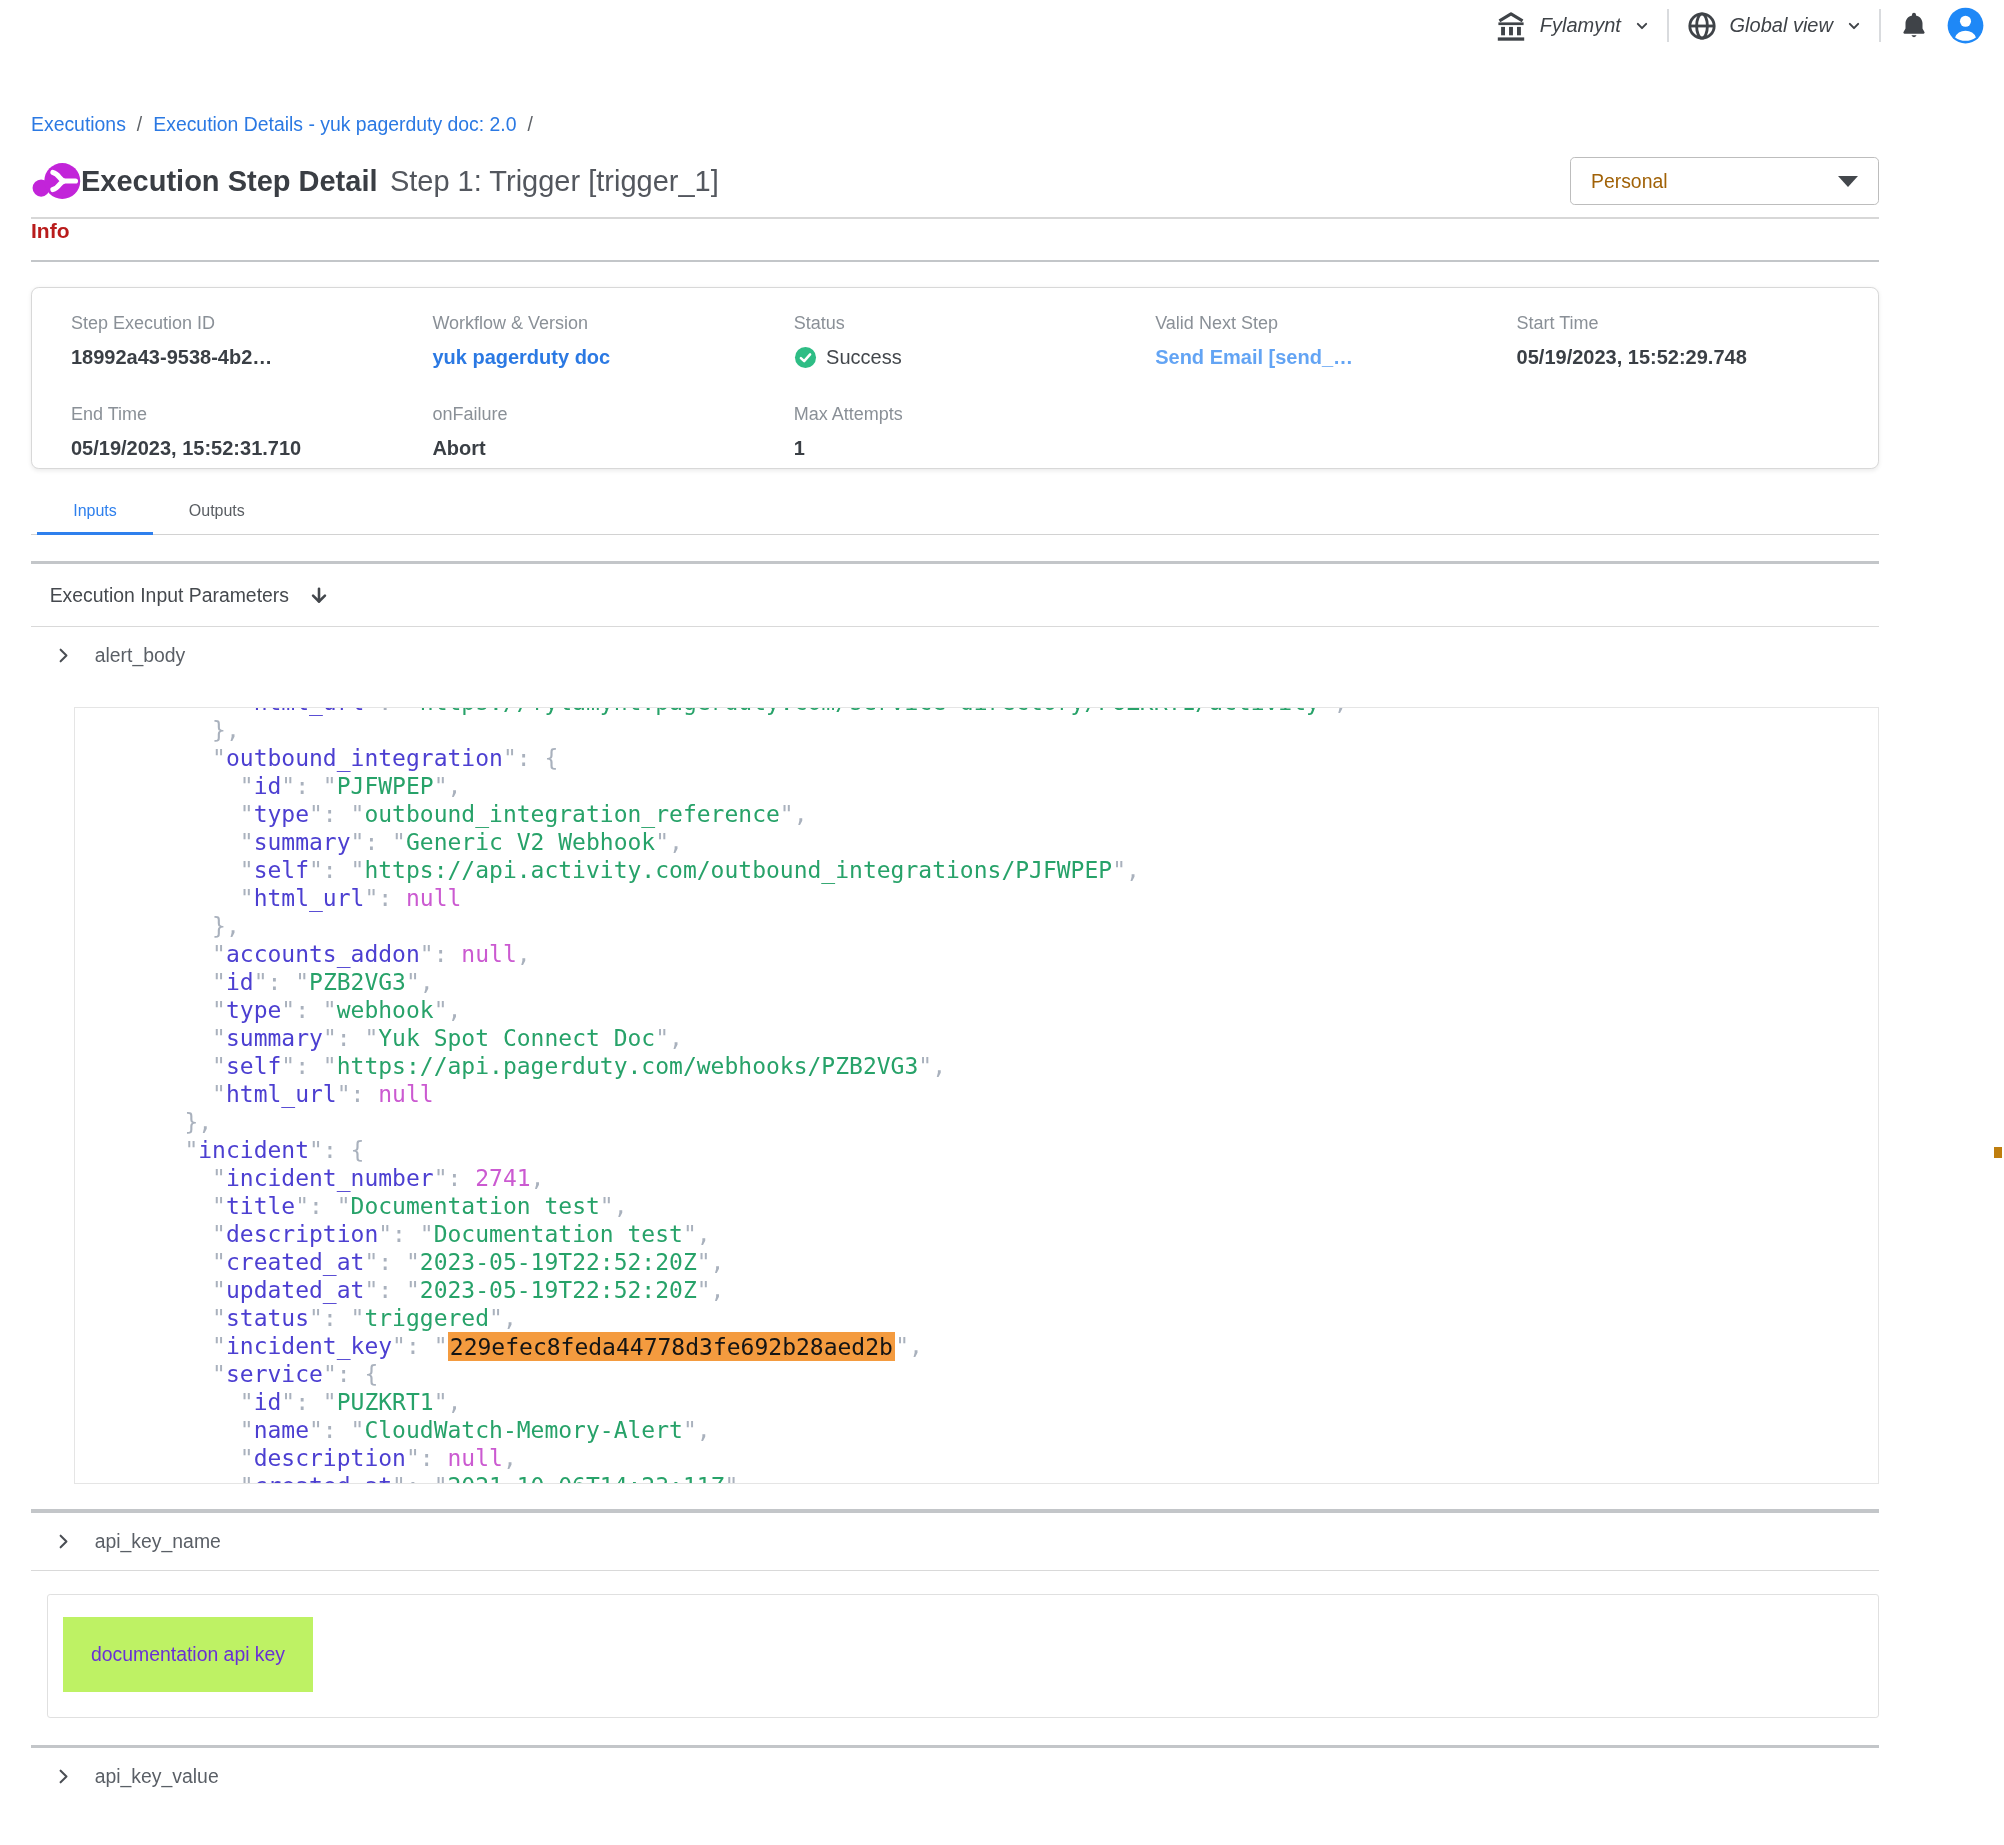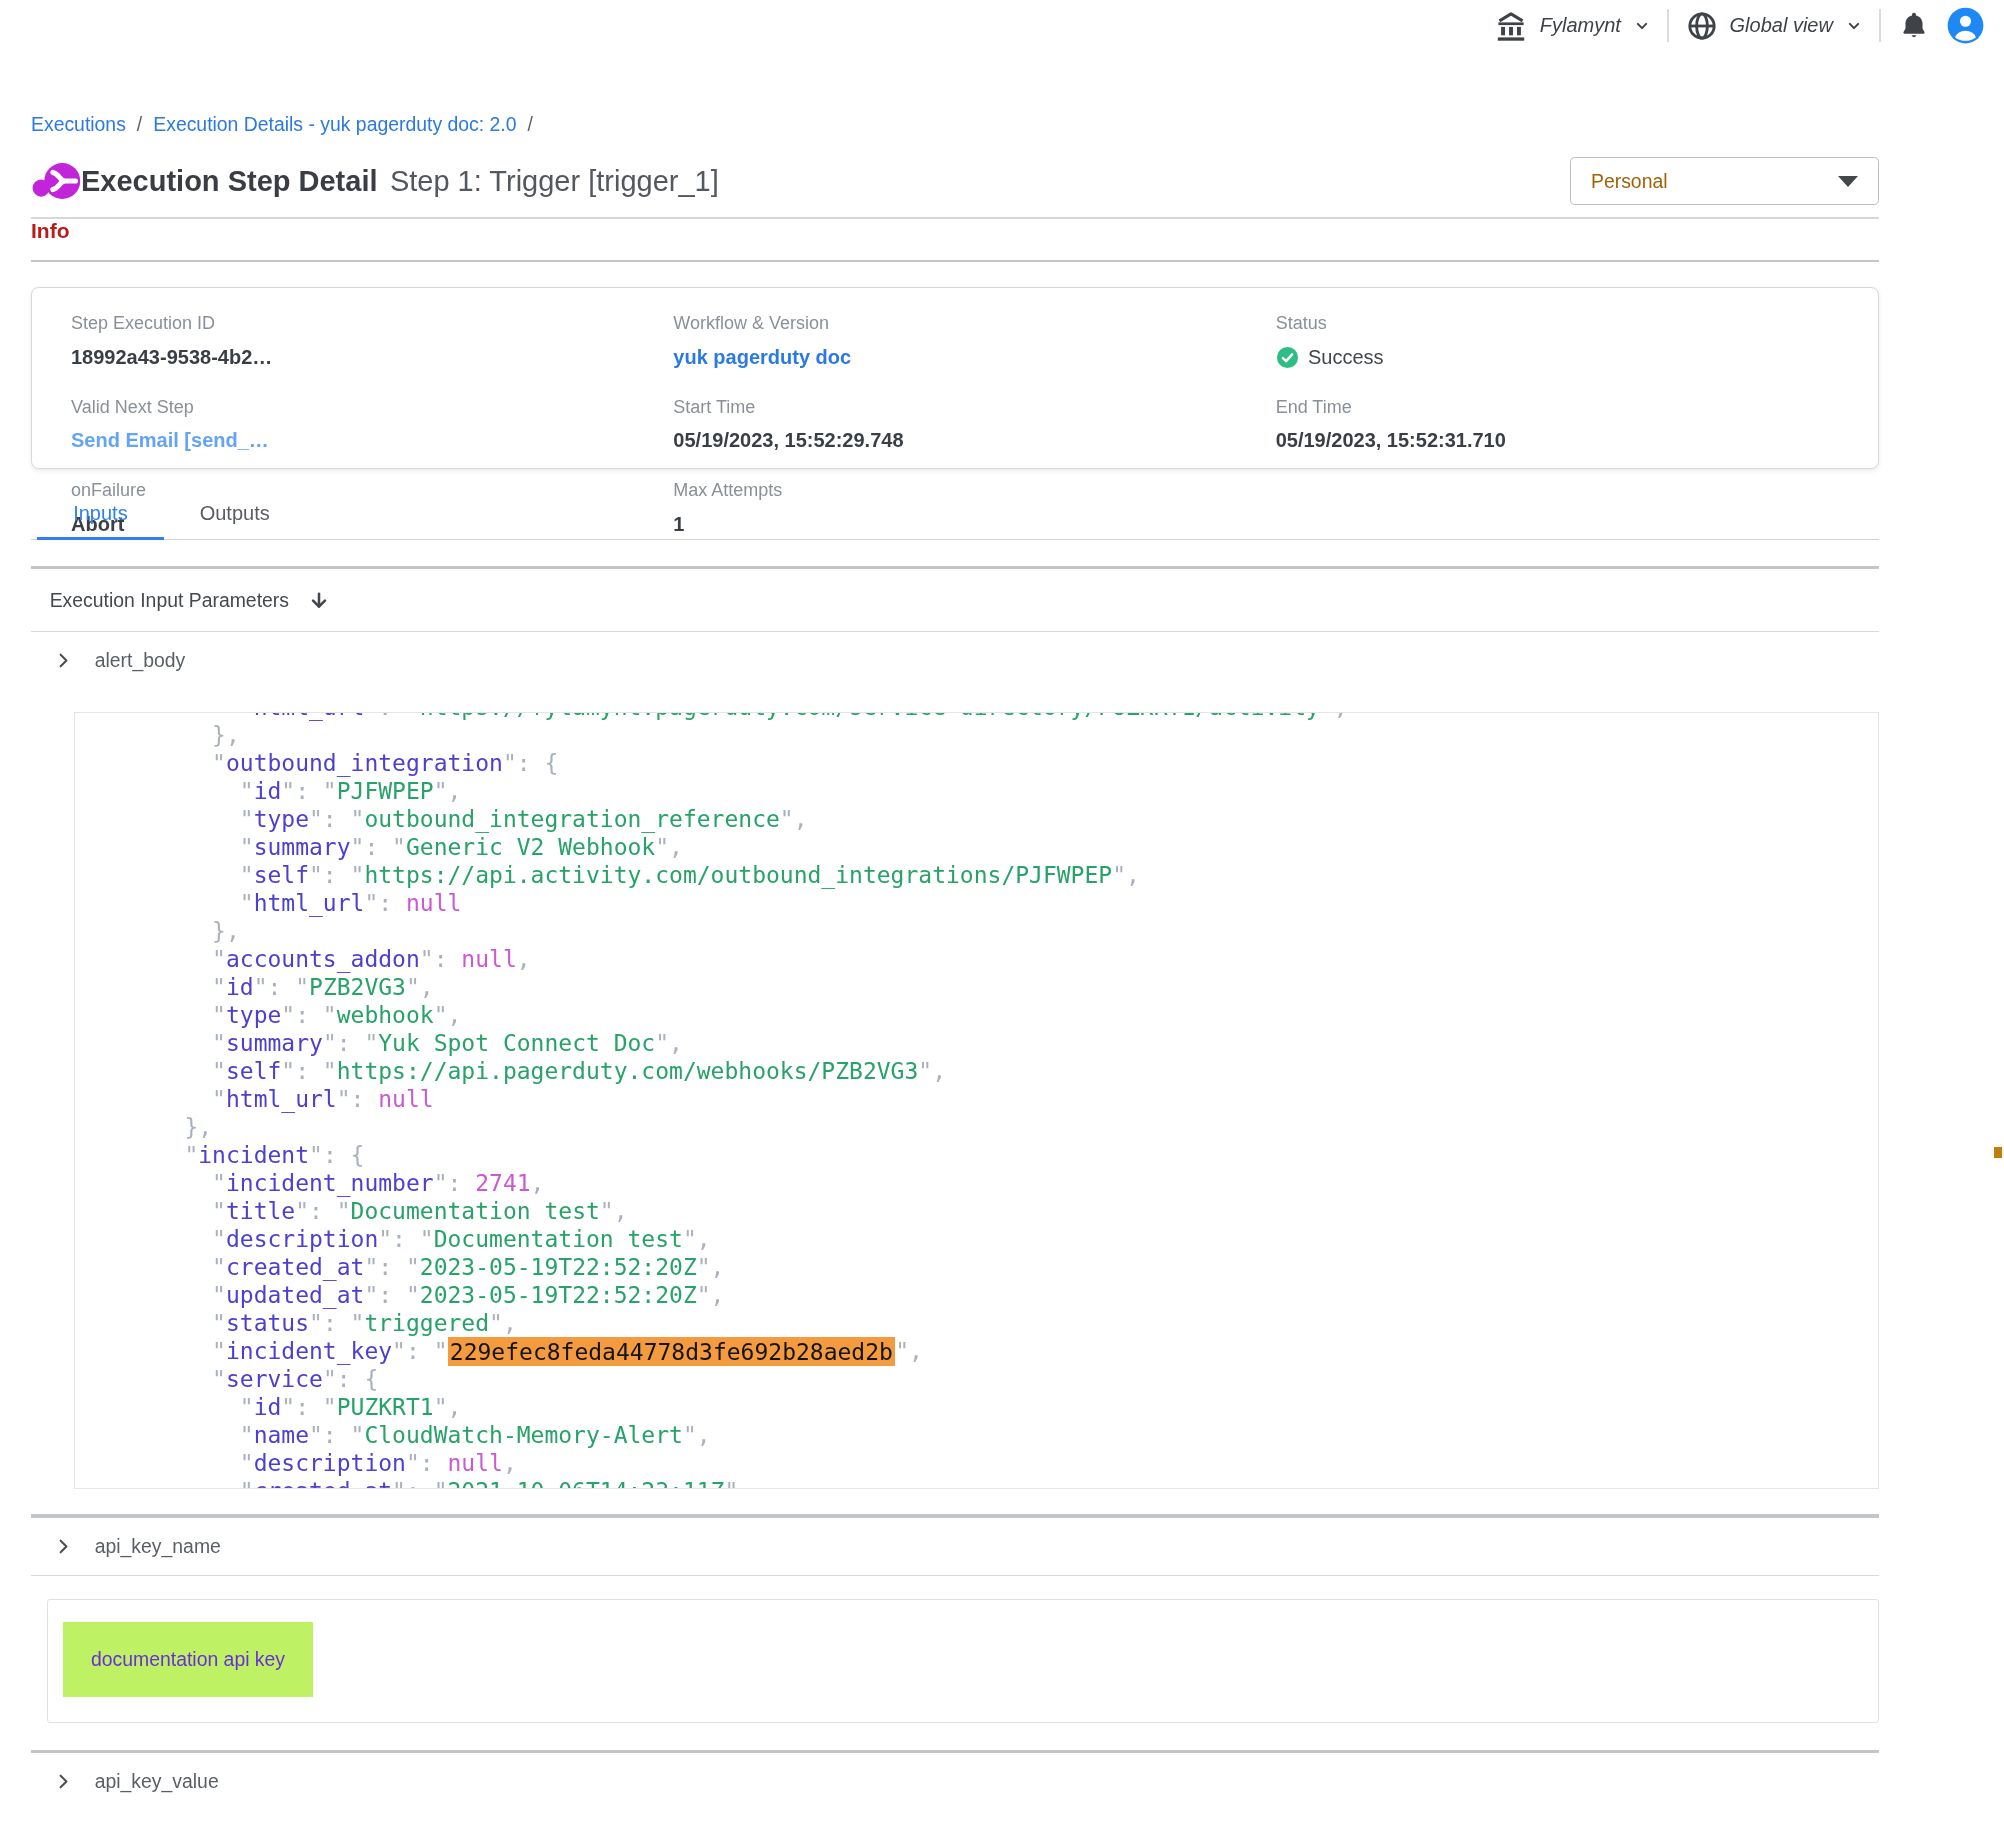--- a/index.html
+++ b/index.html
@@ -30,30 +30,30 @@
   .caret-down { margin-left:auto; width:0; height:0; border-left:10px solid transparent;
     border-right:10px solid transparent; border-top:11.7px solid #43474c; }
 
   .divider-hair { height:1.6px; background:#d7d7d7; margin-top:11px; }
   .section-heading { font-size:21px; color:#b91c1c; }
   .divider-mid { height:2.3px; background:#c3c6c9; margin-top:17px; }
 
   
   .info-card { margin-top:25px; height:182px; border:1.6px solid #d8d8d8; border-radius:7.8px;
     box-shadow:0 1.6px 4.7px rgba(0,0,0,0.08); padding:25px 0 0 39px;
-    display:grid; grid-template-columns:repeat(3,1fr); row-gap:28px; background:#fff; }
+    display:grid; grid-template-columns:repeat(5,1fr); row-gap:28px; background:#fff; }
   .field-label { font-size:18px; color:#8a9097; }
   .field-value { font-size:20px; font-weight:bold; color:#3a3f45; margin-top:11.7px; }
   .field-value.link { color:var(--link-blue); cursor:pointer; }
   .field-value.link.light { color:var(--light-link-blue); }
   .field-value.status { display:flex; align-items:center; gap:9.3px; font-weight:normal; color:#43474c; }
 
   
   .tabs { margin-top:33px; display:flex; border-bottom:1.6px solid #d2d2d2; }
-  .tab { font-size:20px; padding:0 36px 12.4px 36px; cursor:pointer; color:#5a5e63; margin-bottom:-1.6px; }
+  .tab { font-size:16px; padding:0 36px 12.4px 36px; cursor:pointer; color:#5a5e63; margin-bottom:-1.6px; }
   .tab.active { color:var(--tab-blue); border-bottom:3.1px solid var(--tab-blue); margin-left:6.2px; }
 
   .divider-thick { height:3.1px; background:#c3c6c9; margin-top:26.4px; }
   .param-header { display:flex; align-items:flex-end; gap:18.7px; padding:20px 0 18.7px 18.7px; }
   .param-header .ph-text { font-size:19.4px; color:#45494e; }
   .divider-thin { height:1.6px; background:#d9d9d9; }
   .expand-row { display:flex; align-items:center; gap:22px; padding:17px 0 17px 23px; cursor:pointer; }
   .expand-row .er-label { font-size:19.4px; color:#5a5f66; }
 
   

